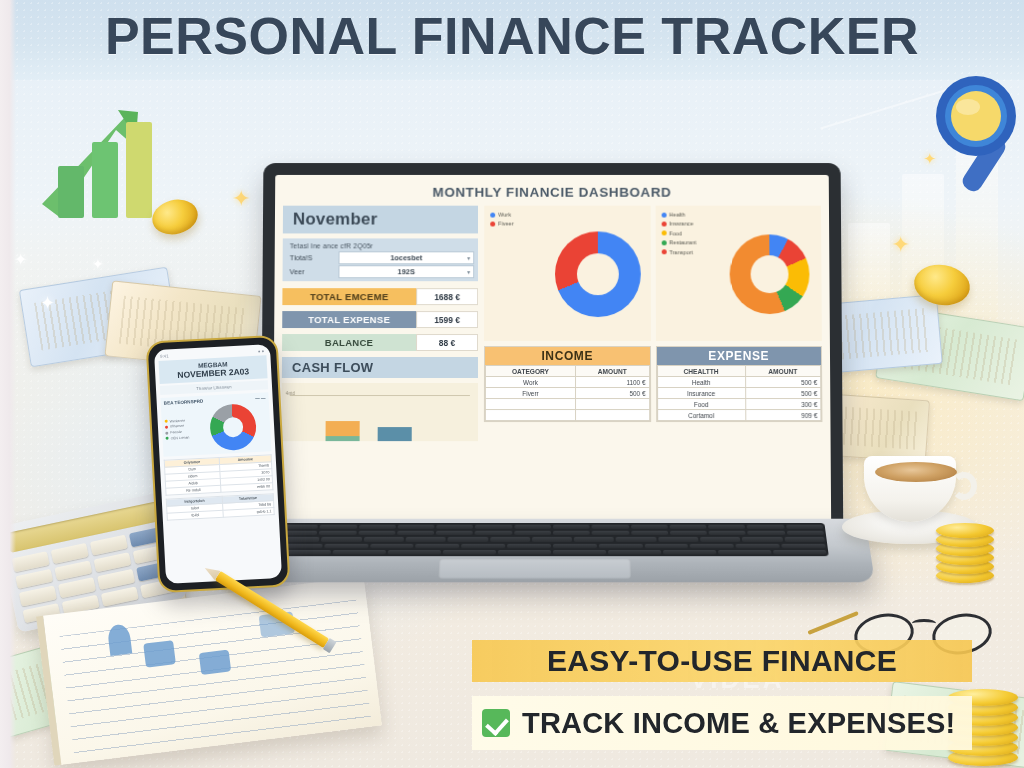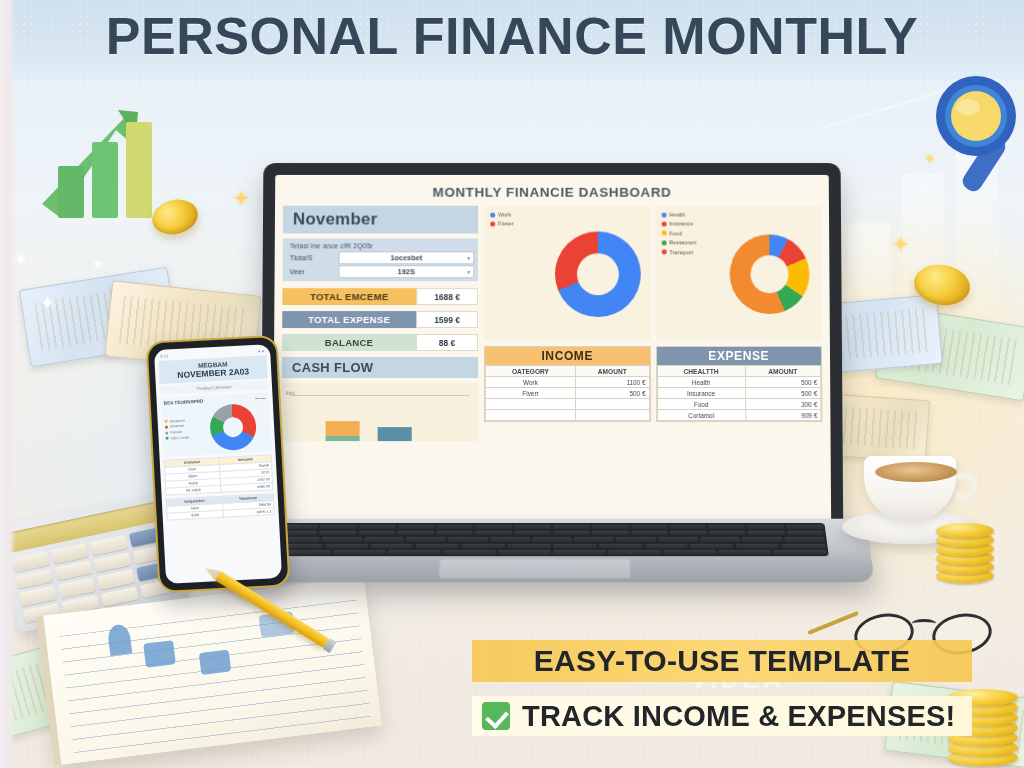--- a/index.html
+++ b/index.html
@@ -290,21 +290,21 @@
     background:#c8a23f; transform:rotate(-22deg); border-radius:2px;}
 
   
   .banner1 {
     position:absolute; left:472px; top:640px; width:500px; height:42px; z-index:32;
     background:linear-gradient(90deg, rgba(247,200,84,.92), rgba(250,214,110,.95) 55%, rgba(246,198,80,.9));
     display:flex; align-items:center; justify-content:center;
   }
   .banner1 span{font-size:30px; font-weight:700; color:#22262b; letter-spacing:.3px;}
   .banner2 {
-    position:absolute; left:472px; top:696px; width:500px; height:40px; z-index:32;
+    position:absolute; left:472px; top:696px; width:500px; height:54px; z-index:32;
     background:linear-gradient(90deg, rgba(255,251,233,.96), rgba(255,248,220,.96));
     display:flex; align-items:center; gap:12px; padding-left:10px;
   }
   .banner2 span{font-size:29px; font-weight:700; color:#22262b; letter-spacing:.2px;}
   .check {
     width:28px; height:28px; background:#57b85a; border-radius:4px; flex:0 0 auto;
     position:relative;
   }
   .check:after{content:""; position:absolute; left:8px; top:5px; width:10px; height:16px;
     border-right:4px solid #fff; border-bottom:4px solid #fff; transform:rotate(42deg);}
@@ -353,21 +353,21 @@
     <ellipse cx="52" cy="35" rx="12" ry="8" fill="#fbe9a7" opacity=".8"></ellipse>
   </svg>
 
   <div class="spark" style="left:232px;top:186px;">✦</div>
   <div class="spark w" style="left:14px;top:250px;font-size:16px;">✦</div>
   <div class="spark w" style="left:92px;top:256px;font-size:14px;">✦</div>
   <div class="spark w" style="left:40px;top:292px;font-size:18px;">✦</div>
   <div class="spark" style="right:114px;top:232px;">✦</div>
   <div class="spark" style="right:88px;top:150px;font-size:15px;">✦</div>
 
-  <div class="title">PERSONAL FINANCE MONTHLY</div>
+  <div class="title">PERSONAL FINANCE TRACKER</div>
 
   <div class="laptop">
     <div class="base">
       <div class="keyboard">
         <div class="krow">
             <i class="key"></i>
             <i class="key"></i>
             <i class="key"></i>
             <i class="key"></i>
             <i class="key"></i>
@@ -753,21 +753,21 @@
   <div class="glasses">
     <div class="arm"></div>
     <div class="lens l"></div>
     <div class="bridge"></div>
     <div class="lens r"></div>
   </div>
 
   <div class="wm-vidbox">VIDEA</div>
 
   <div class="banner1">
-    <span>EASY-TO-USE TEMPLATE</span>
+    <span>EASY-TO-USE FINANCE</span>
   </div>
   <div class="banner2">
     <span class="check"></span>
     <span>TRACK INCOME &amp; EXPENSES!</span>
   </div>
 
   <div class="watermark-dots"></div>
   <div class="left-edge"></div>
 </div>
 

